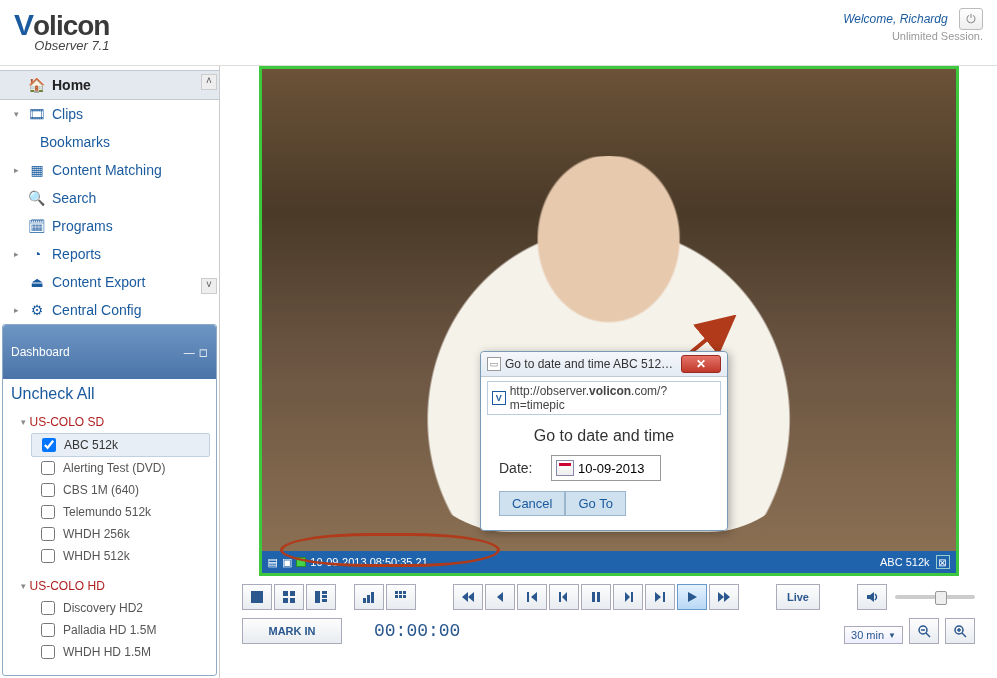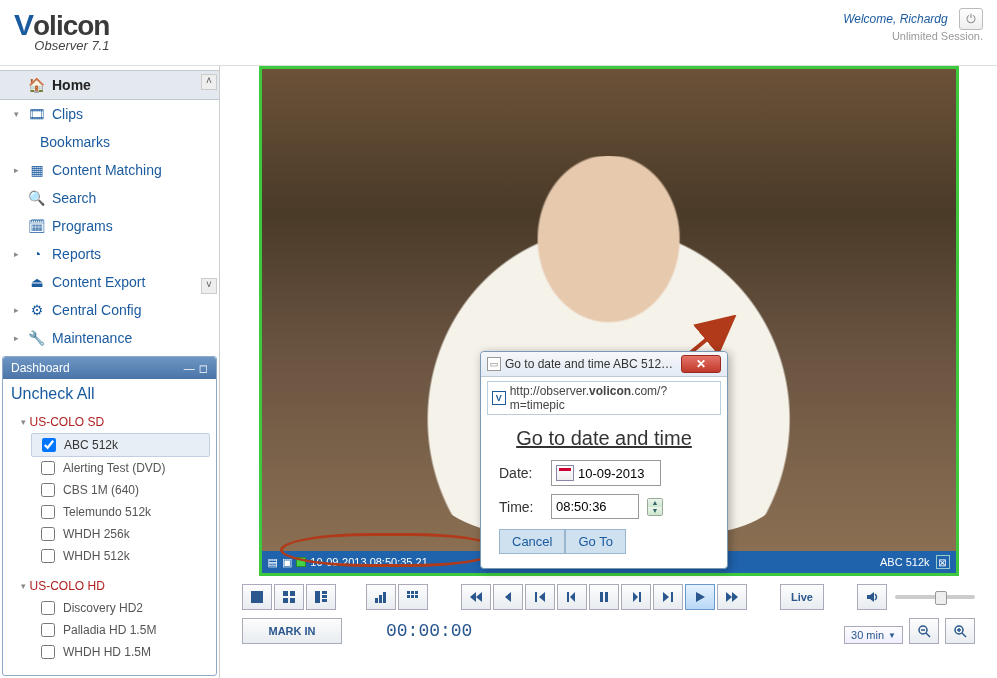--- a/index.html
+++ b/index.html
@@ -25,21 +25,21 @@
 .nav-item { display: flex; align-items: center; padding: 4px 8px 4px 14px; color: #1a5a9e; cursor: pointer; gap: 6px; font-size: 14px; line-height: 20px; }
 .nav-item.selected { background: #e3e9ef; border-top: 1px solid #c0c8d0; border-bottom: 1px solid #c0c8d0; font-weight: bold; color: #222; }
 .nav-item .icon { width: 18px; height: 16px; display: inline-flex; align-items: center; justify-content: center; color: #1a5a9e; }
 .nav-item.sub { padding-left: 40px; }
 .nav-expander { color: #888; font-size: 9px; width: 8px; }
 .scroll-arrow { position: absolute; right: 2px; width: 16px; height: 16px; background: #eee; border: 1px solid #ccc; text-align: center; line-height: 12px; font-size: 10px; color: #555; }
 .scroll-up { top: 8px; } .scroll-down { top: 212px; }
 
 
 .dashboard { flex: 1; display: flex; flex-direction: column; border: 1px solid #8faac8; border-radius: 3px; margin: 2px; background: #fff; }
-.dash-title { background: linear-gradient(#6e96c4,#4a74a8); color: #fff; padding: 4px 8px; font-size: 12px; display: flex; justify-content: space-between; align-items: center; border-radius: 3px 3px 0 0; }
+.dash-title { background: linear-gradient(#6e96c4,#4a74a8); color: #fff; padding: 20px 8px; font-size: 12px; display: flex; justify-content: space-between; align-items: center; border-radius: 3px 3px 0 0; }
 .dash-title-icons { display: flex; gap: 4px; }
 .dash-title-icons span { cursor: pointer; font-size: 11px; }
 .dash-body { overflow-y: auto; flex: 1; padding: 2px 0 8px 0; }
 .uncheck { color: #1a5a9e; font-size: 16px; padding: 4px 8px; cursor: pointer; }
 .group { padding: 4px 0; }
 .group-header { color: #b02020; font-size: 12px; padding: 4px 8px 4px 18px; font-weight: normal; display: flex; align-items: center; gap: 4px; }
 .group-header .tri { color: #888; font-size: 9px; }
 .channel { display: flex; align-items: center; gap: 8px; padding: 4px 8px 4px 38px; color: #555; cursor: pointer; }
 .channel.selected { background: #e8eef5; border: 1px solid #c0d0e0; border-radius: 2px; margin: 0 6px 0 28px; padding-left: 10px; }
 .channel input { width: 14px; height: 14px; }
@@ -60,35 +60,35 @@
 
 
 .dialog { position: absolute; left: 260px; top: 285px; width: 248px; background: #fff; border: 1px solid #7a99b8; border-radius: 4px; box-shadow: 2px 2px 10px rgba(0,0,0,0.3); z-index: 50; }
 .dialog-titlebar { background: linear-gradient(#f5f7fa,#e3ebf4); border-bottom: 1px solid #c0c8d0; display: flex; align-items: center; padding: 3px 6px; border-radius: 4px 4px 0 0; gap: 4px; }
 .dialog-titlebar .dt-icon { width: 14px; height: 14px; background: #fff; border: 1px solid #999; font-size: 9px; text-align: center; line-height: 12px; color: #777; }
 .dialog-titlebar .dt-title { flex: 1; color: #333; font-size: 12px; white-space: nowrap; overflow: hidden; text-overflow: ellipsis; }
 .dialog-close { background: linear-gradient(#e57368,#c0392b); color: #fff; width: 40px; height: 18px; border-radius: 3px; text-align: center; line-height: 16px; font-weight: bold; cursor: pointer; border: 1px solid #9a2a1f; font-size: 12px; }
 .dialog-url { display: flex; align-items: center; border: 1px solid #bcd; margin: 4px 6px 6px 6px; padding: 2px 4px; gap: 4px; font-size: 12px; color: #444; }
 .dialog-url .favicon { width: 14px; height: 14px; background: #fff; border: 1px solid #1a5a9e; color: #1a5a9e; font-size: 9px; font-weight: bold; text-align: center; line-height: 12px; }
 .dialog-body { padding: 6px 18px 14px 18px; text-align: center; }
-.dialog-body h3 { font-size: 20px; font-weight: normal; margin-bottom: 10px; text-align: center; text-decoration: underline; }
+.dialog-body h3 { font-size: 16px; font-weight: normal; margin-bottom: 10px; text-align: center; }
 .dialog-row { display: flex; align-items: center; gap: 8px; margin: 8px 0; text-align: left; }
 .dialog-row label { width: 44px; font-size: 14px; }
 .input-wrap { display: flex; align-items: center; border: 1px solid #999; padding: 4px 4px; gap: 4px; background: #fff; }
 .input-wrap input { border: none; outline: none; font-size: 13px; width: 78px; }
 .cal-icon { width: 18px; height: 16px; background: linear-gradient(#fff,#eee); border: 1px solid #88a; display: inline-block; position: relative; }
 .cal-icon::before { content: ""; position: absolute; top: 2px; left: 2px; right: 2px; height: 3px; background: #c03; }
 .spinner { display: inline-flex; flex-direction: column; border: 1px solid #9a9; border-radius: 2px; overflow: hidden; }
 .spinner span { width: 14px; height: 8px; background: linear-gradient(#ecf5ec,#cde5cd); font-size: 7px; line-height: 8px; text-align: center; color: #366; cursor: pointer; }
 .dialog-buttons { display: flex; gap: 0; margin-top: 10px; }
 .dlg-btn { background: #cfe0ef; border: 1px solid #9ab6cf; padding: 4px 12px; color: #1a5a9e; cursor: pointer; font-size: 13px; }
 
 
 .player { padding: 8px 14px 4px 14px; display: flex; flex-direction: column; gap: 8px; }
-.play-row { display: flex; align-items: center; gap: 20px; }
+.play-row { display: flex; align-items: center; gap: 8px; }
 .btn-group { display: flex; gap: 2px; }
 .pbtn { width: 30px; height: 26px; border: 1px solid #aab; background: linear-gradient(#fdfdfd,#e8ecf0); display: inline-flex; align-items: center; justify-content: center; cursor: pointer; color: #2a578e; font-size: 11px; }
 .pbtn.wide { width: auto; padding: 0 10px; font-weight: bold; font-size: 11px; color: #2a578e; }
 .pbtn.play-active { background: linear-gradient(#e6f2ff,#b8d8f5); border-color: #6a9acc; }
 .pbtn svg { width: 14px; height: 14px; fill: #2a578e; }
 .timecode { color: #2a578e; font-size: 18px; font-family: 'Courier New', monospace; margin-left: 24px; }
 .vol-block { display: flex; align-items: center; gap: 8px; margin-left: auto; }
 .slider { width: 80px; height: 4px; background: #ccc; position: relative; border-radius: 2px; }
 .slider::after { content: ""; position: absolute; left: 50%; top: -4px; width: 10px; height: 12px; background: #eee; border: 1px solid #999; border-radius: 2px; }
 .zoom-block { display: flex; align-items: flex-end; gap: 6px; margin-left: auto; }
@@ -271,30 +271,20 @@
       </div>
       <div class="dialog-body">
         <h3>Go to date and time</h3>
         <div class="dialog-row">
           <label>Date:</label>
           <div class="input-wrap">
             <span class="cal-icon"></span>
             <input type="text" value="10-09-2013" style="">
           </div>
         </div>
-        <div class="dialog-row">
-          <label>Time:</label>
-          <div class="input-wrap">
-            <input type="text" value="08:50:36" style="">
-          </div>
-          <div class="spinner">
-            <span>▲</span>
-            <span>▼</span>
-          </div>
-        </div>
         <div class="dialog-buttons">
           <button class="dlg-btn">Cancel</button>
           <button class="dlg-btn">Go To</button>
         </div>
       </div>
     </div>
 
     <div class="player">
       <div class="play-row">
         <div class="btn-group">

